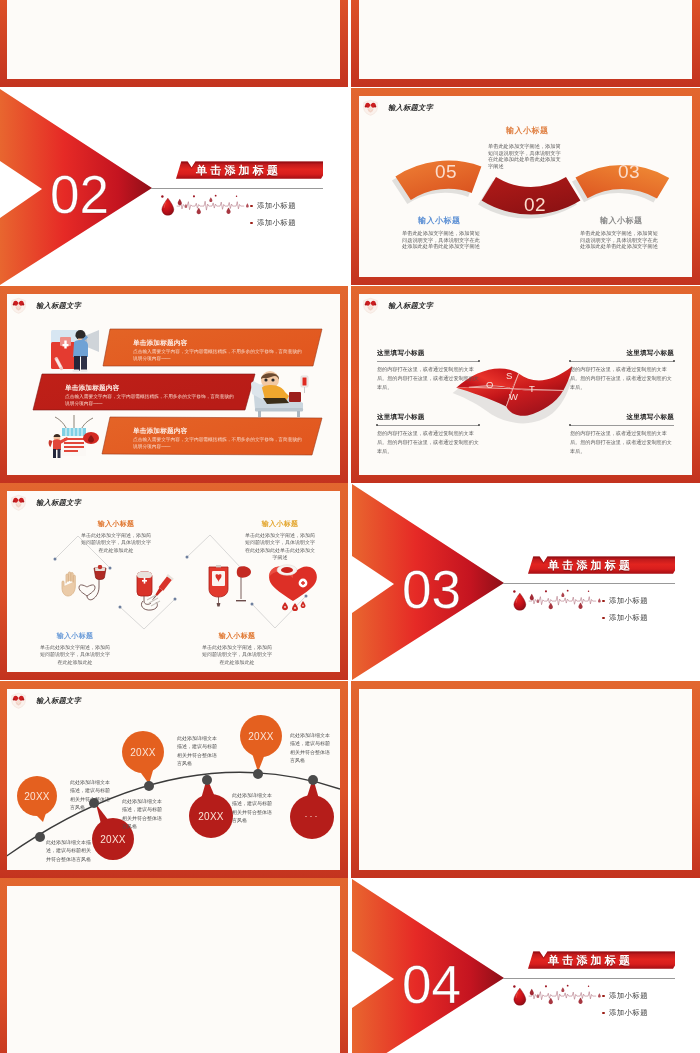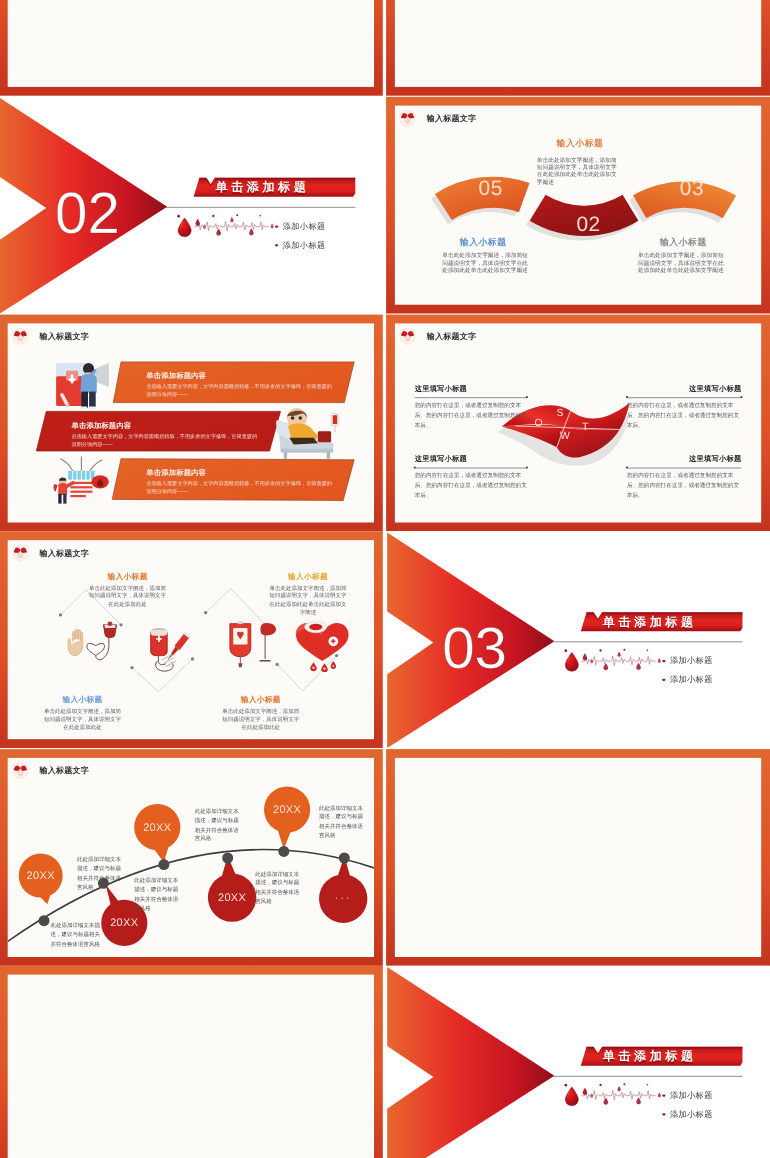--- a/index.html
+++ b/index.html
@@ -5,21 +5,21 @@
   html,body{margin:0;padding:0;}
   body{width:700px;height:1053px;overflow:hidden;background:#fff;
        font-family:"Liberation Sans","DejaVu Sans",sans-serif;
        -webkit-font-smoothing:antialiased;}
   .grid{position:relative;width:700px;height:1053px;overflow:hidden;}
   .slide{position:absolute;width:349px;height:197px;overflow:hidden;background:#fff;}
   
   .framed{background:linear-gradient(180deg,#E2672F 0%,#DD5228 55%,#C3331F 100%);
           padding:8px;box-sizing:border-box;}
   .canvas{position:relative;width:100%;height:100%;background:#FDFBF8;overflow:hidden;}
-  .ttl{position:absolute;display:flex;align-items:center;gap:9px;left:3px;top:3px;}
+  .ttl{position:absolute;display:flex;align-items:center;gap:9px;left:3px;top:3px;font-style:italic;}
   .ttl .tx{font-size:7.3px;font-weight:bold;color:#2D2D2D;letter-spacing:.2px;}
   .ttl svg{display:block;}
 
   
   .tl-slide{position:absolute;left:0;top:0;width:100%;height:100%;}
   .tl-y{position:absolute;font-size:10px;color:#FBE3D5;text-align:center;
         font-family:"Liberation Sans",sans-serif;letter-spacing:.3px;}
   .tl-y.dots{font-size:9px;letter-spacing:2px;}
   .tl-b{position:absolute;font-size:5px;color:#4F4F4F;line-height:1.65;}
 
@@ -641,20 +641,21 @@
         <defs>
           <linearGradient id="chg" x1="0" y1="0" x2="1" y2="0">
             <stop offset="0" stop-color="#E8662F"></stop>
             <stop offset="0.42" stop-color="#E62A26"></stop>
             <stop offset="0.78" stop-color="#C41420"></stop>
             <stop offset="1" stop-color="#8E0F18"></stop>
           </linearGradient>
         </defs>
         <path d="M1,1 L153,100 L1,197 L1,130 L43,101 L1,73 Z" fill="url(#chg)"></path>
       </svg>
+      <div class="num" style="left:51px;top:80px">04</div>
       <svg class="bannerwrap" style="left:174px;top:72px;width:152px;height:24px" viewBox="0 0 152 24">
         <defs>
           <linearGradient id="bng" x1="0" y1="0" x2="0" y2="1">
             <stop offset="0" stop-color="#9D1016"></stop>
             <stop offset="0.14" stop-color="#BE1A1C"></stop>
             <stop offset="0.45" stop-color="#E2241F"></stop>
             <stop offset="0.72" stop-color="#D81E1D"></stop>
             <stop offset="1" stop-color="#A40E14"></stop>
           </linearGradient>
           <linearGradient id="bng2" x1="0" y1="0" x2="1" y2="0">

